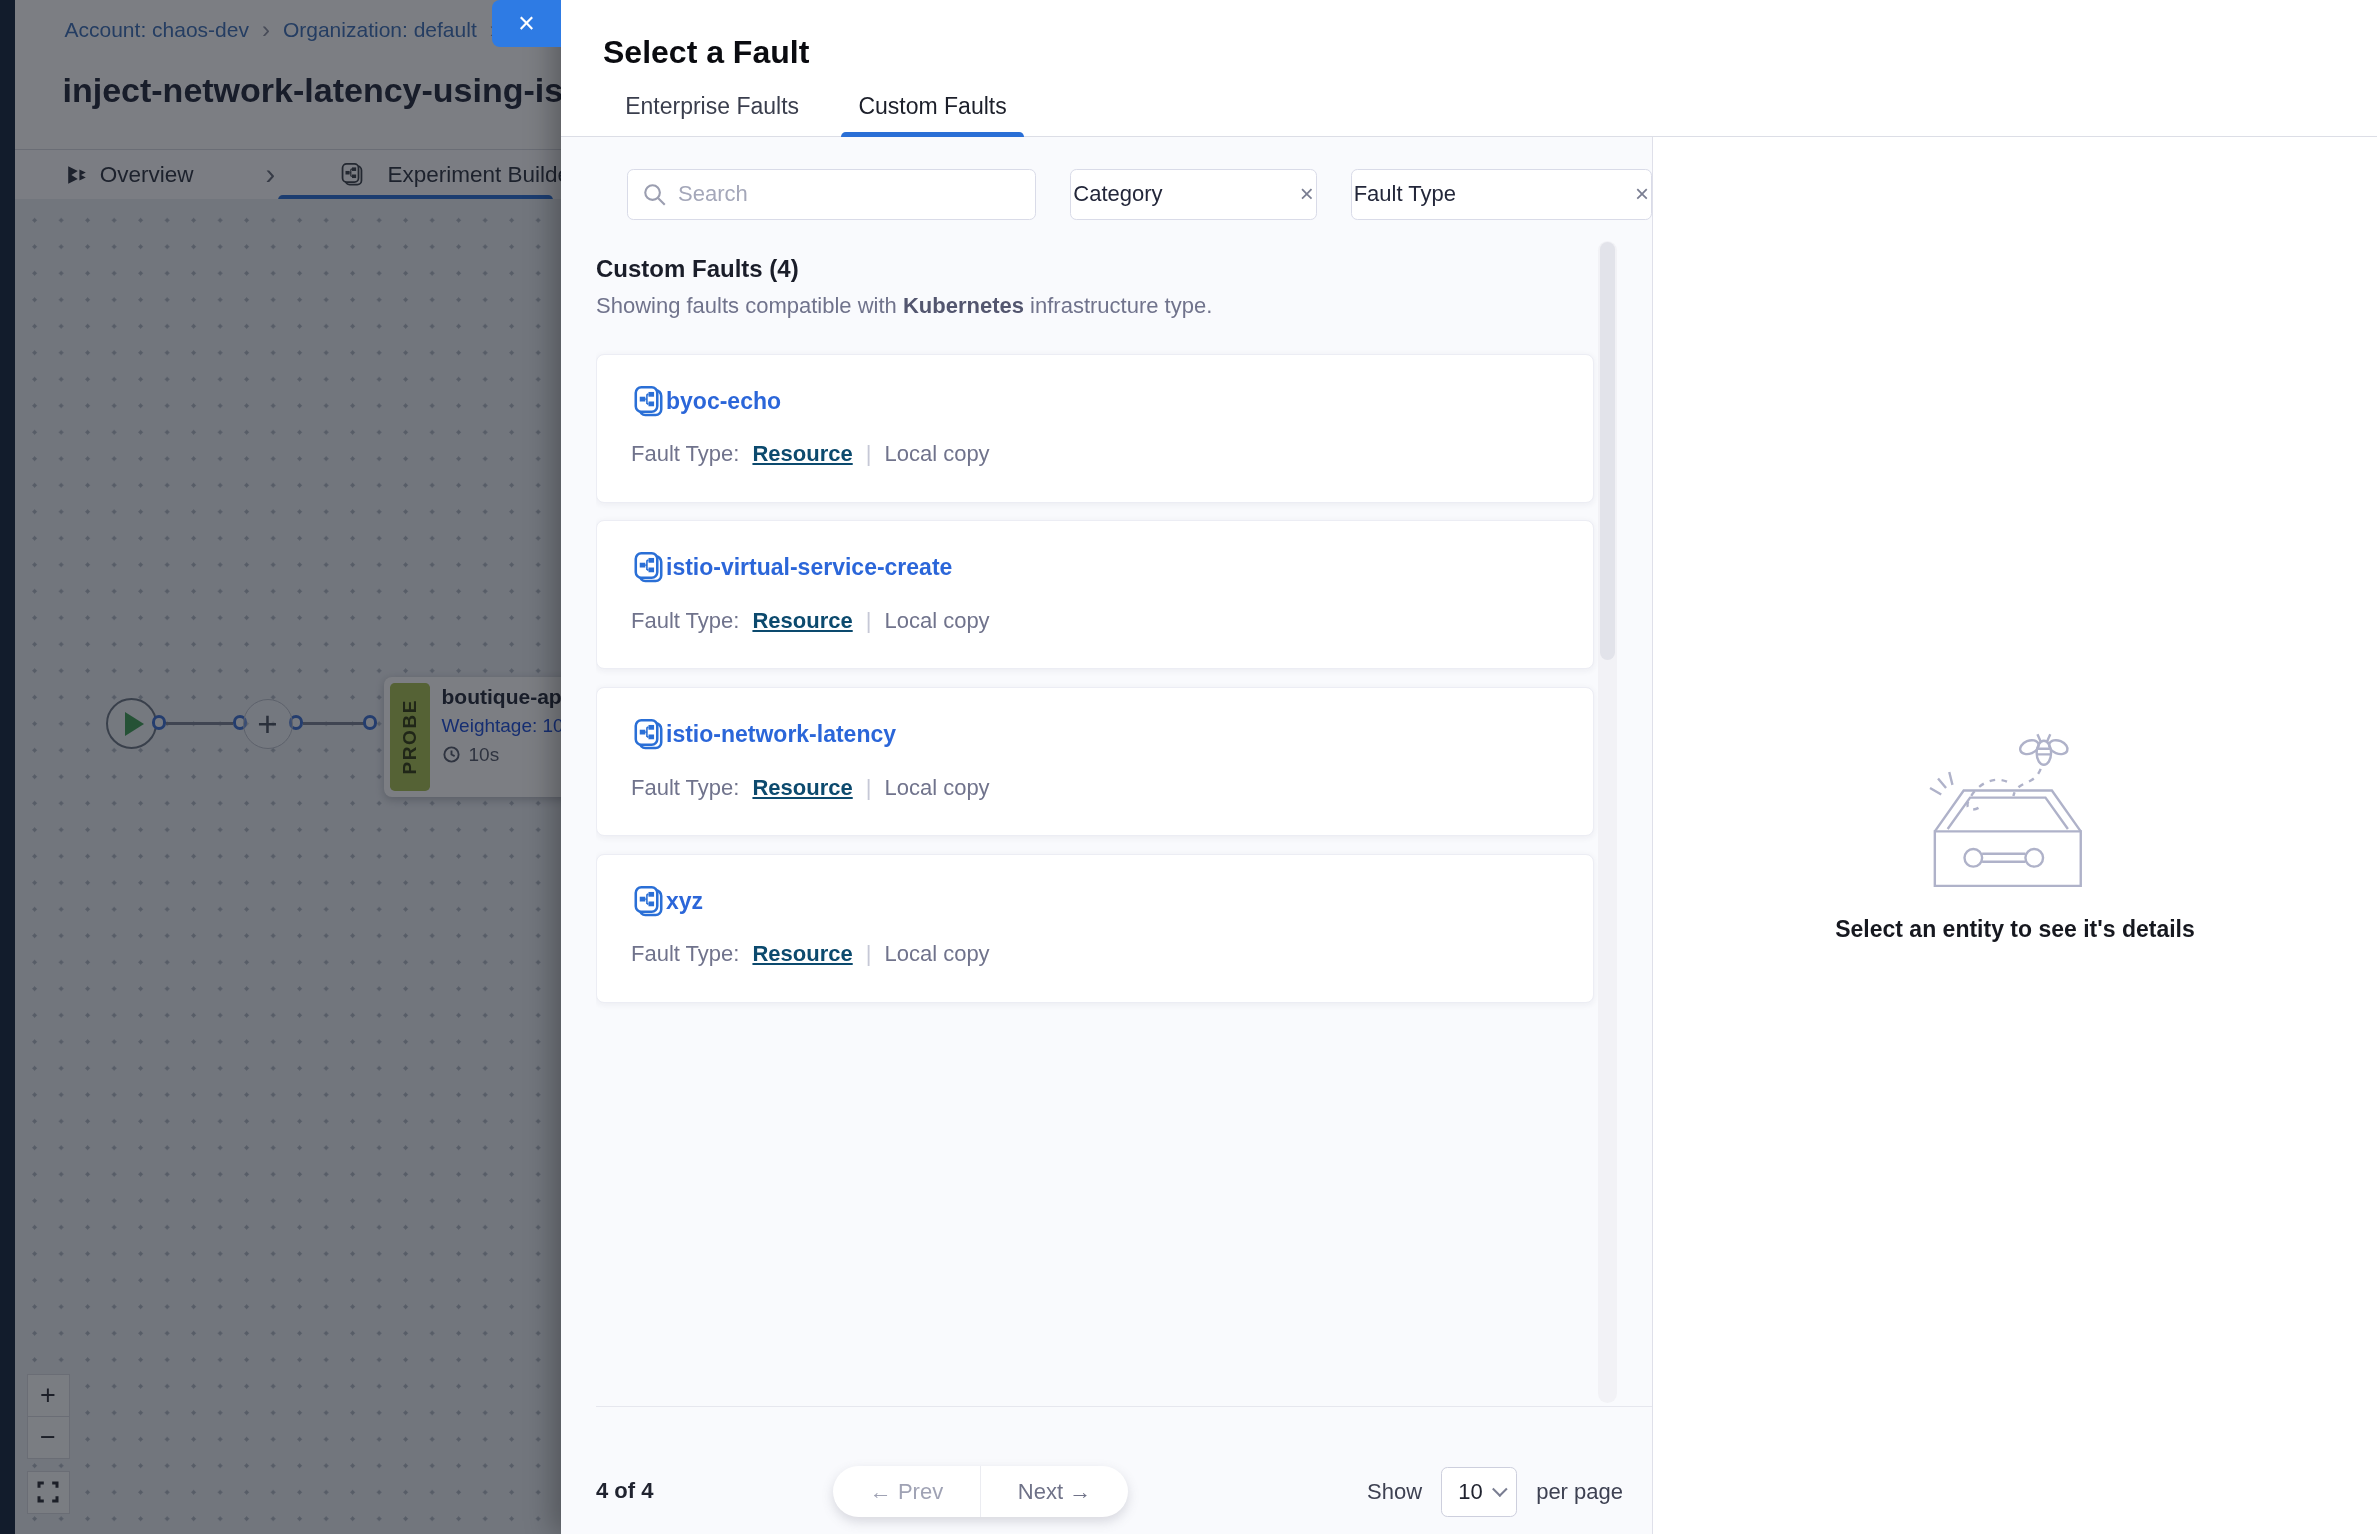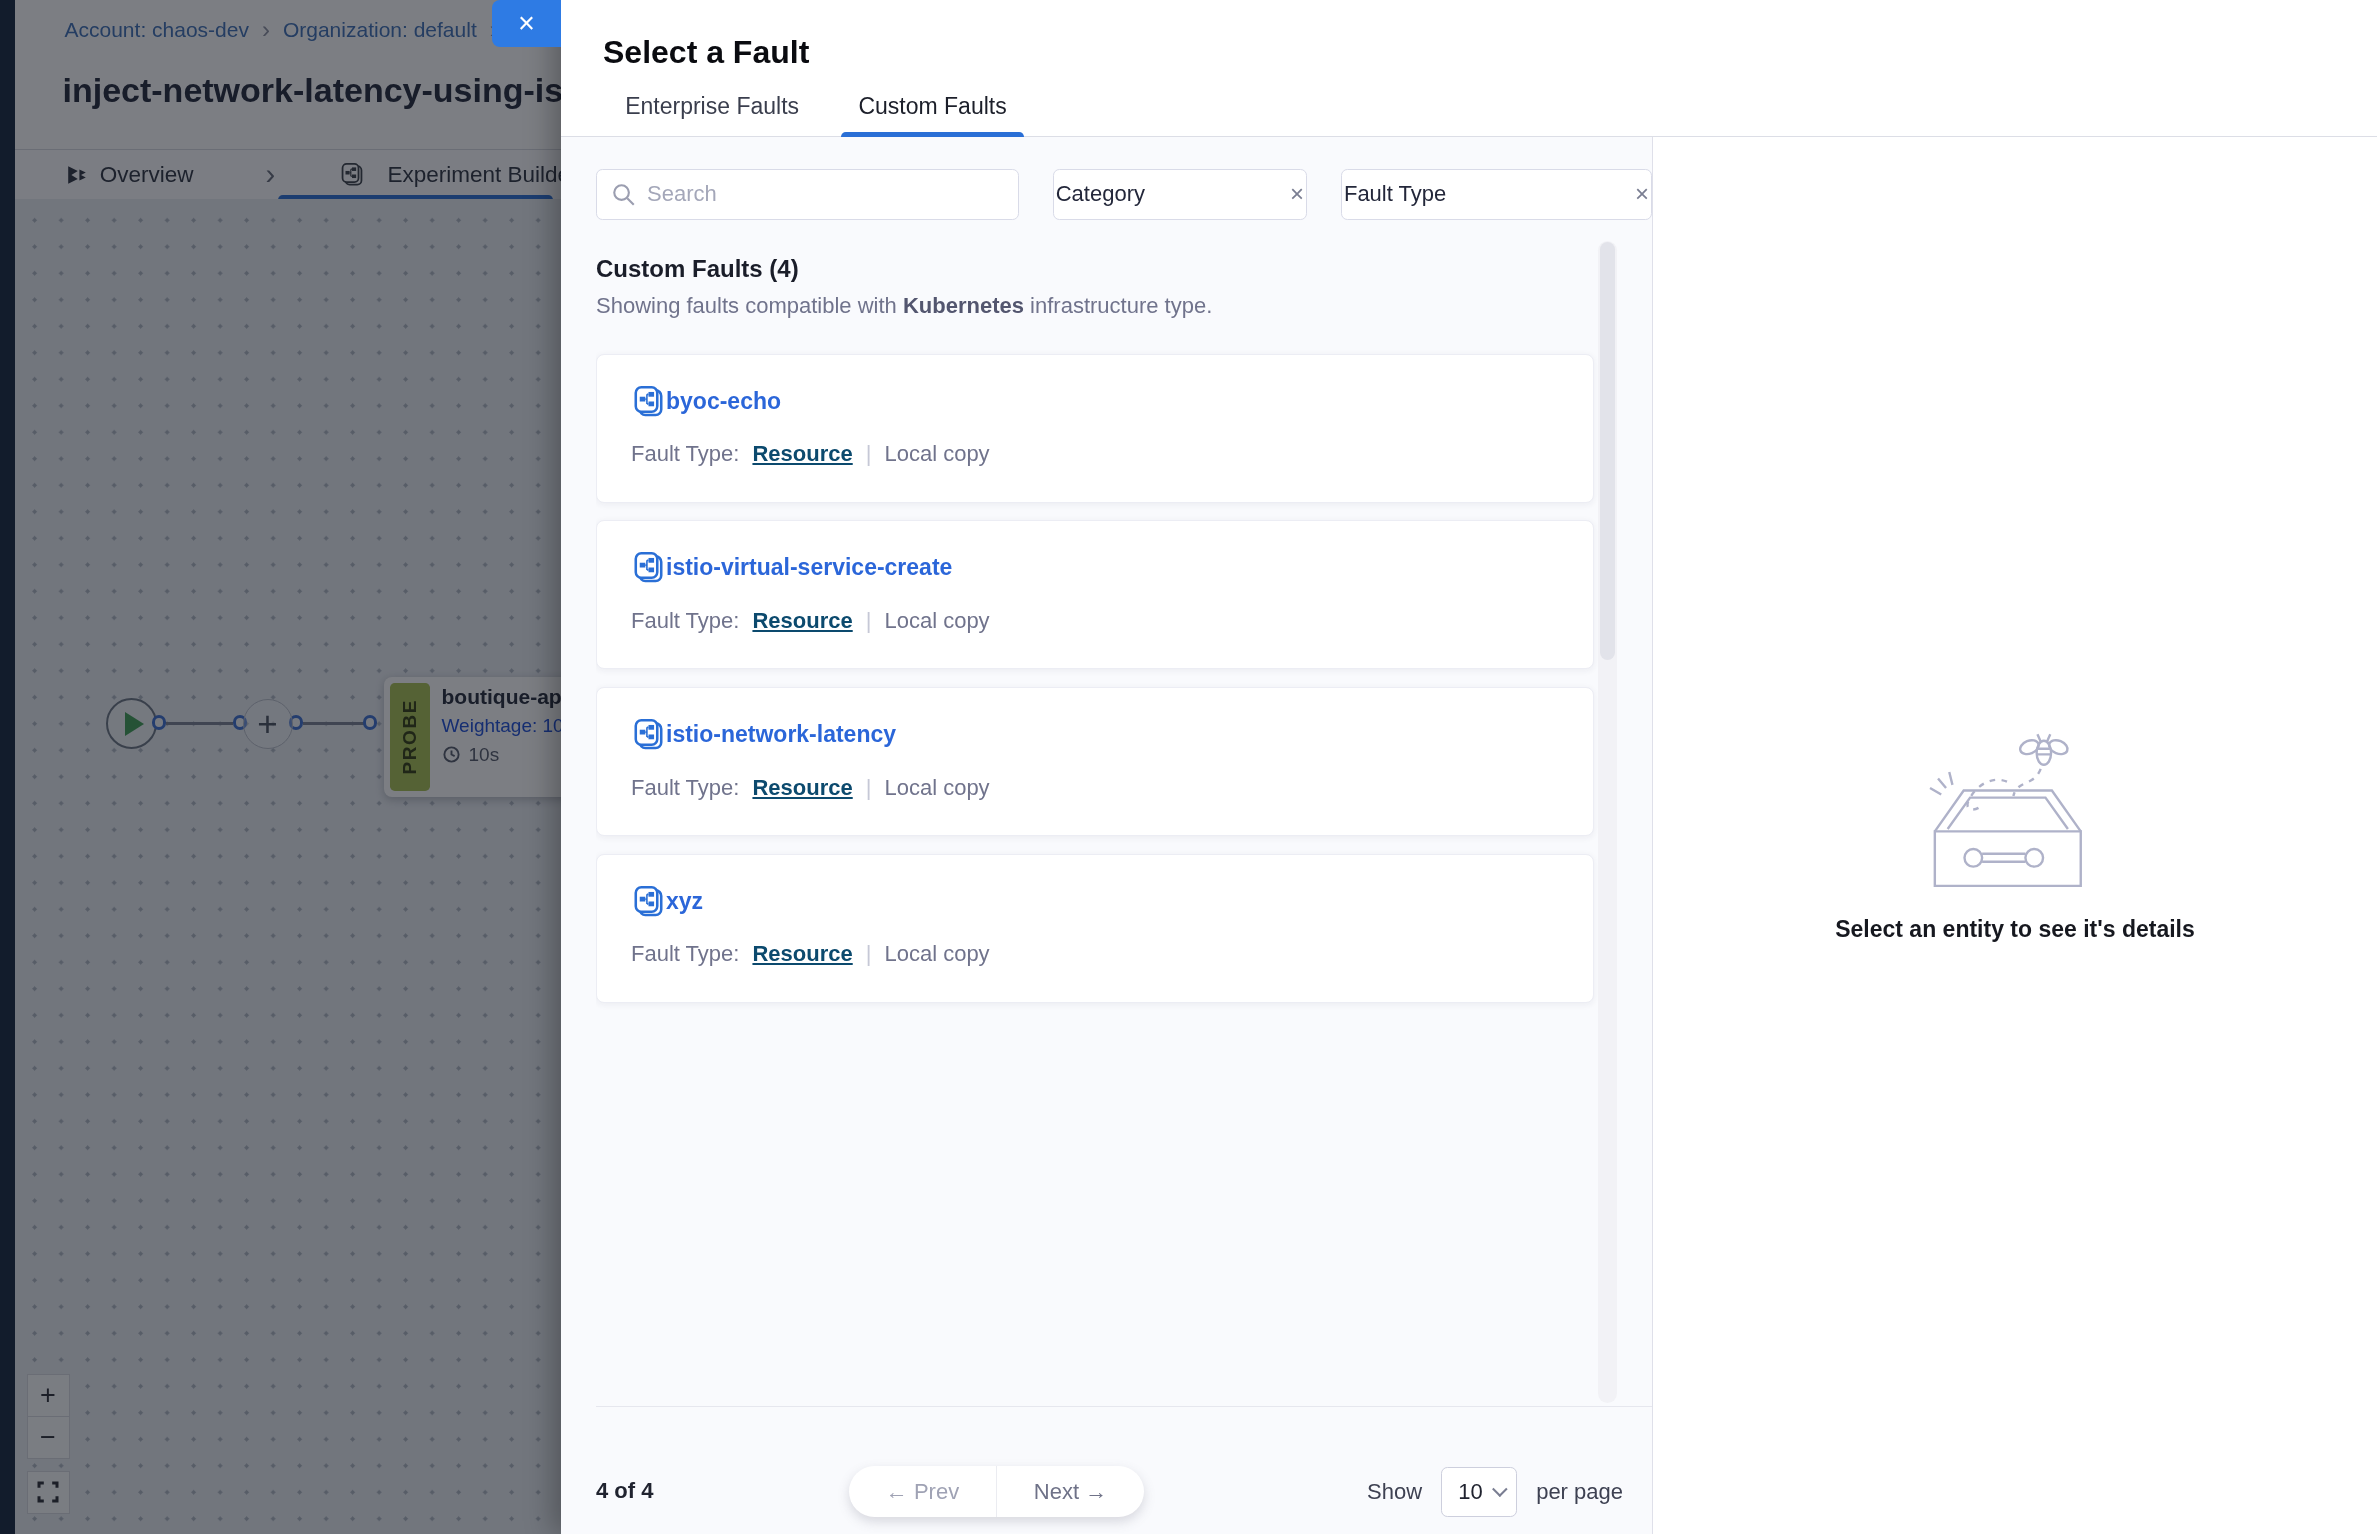--- a/index.html
+++ b/index.html
@@ -48,21 +48,21 @@
   .modal-header { padding:34px 0 0 42px; }
   .modal-title { font-size:32px; font-weight:700; color:#0A0B10; }
   .modal-tabs { display:flex; gap:53px; padding-left:61px; border-bottom:1.6px solid #DCDEE6; margin-top:17.7px; height:48px; align-items:flex-end; }
   .modal-tab { font-size:23px; color:#3A3E4D; padding:0 3.2px 16px 3.2px; position:relative; cursor:pointer; }
   .modal-tab.active { color:#1C1F2A; }
   .modal-tab.active .tab-underline { position:absolute; left:-14.5px; right:-14.5px; bottom:-1.6px; height:5.6px; background:#2A6FD6; border-radius:4.8px 4.8px 0 0; }
 
   .modal-body { flex:1; display:flex; min-height:0; }
   .list-panel { width:1092px; background:#F9FAFD; display:flex; flex-direction:column; border-right:1.6px solid #DFE0EA; min-height:0; }
   .filters-row { display:flex; gap:34px; padding:32px 0 17.7px 35px; flex:none; }
-  .search-box { position:relative; width:424px; height:51px; }
+  .search-box { position:relative; width:424px; height:51px;margin-left:31px; }
   .search-box input { width:100%; height:100%; border:0.8px solid #D9DBE8; border-radius:6.4px; background:#fff; font-size:22px; font-family:"Liberation Sans",sans-serif; color:#24273A; padding:0 16px 0 50px; outline:none; }
   .search-box input::placeholder { color:#A4A7B9; }
   .search-icon { position:absolute; left:14.5px; top:13px; }
   .filter-chip { height:51px; background:#fff; border:0.8px solid #D9DBE8; border-radius:6.4px; display:flex; align-items:center; justify-content:space-between; padding:0 2px; cursor:pointer; }
   .filter-chip.category { width:255px; }
   .filter-chip.fault-type { width:312px;text-align:center; }
   .chip-label { font-size:22px; font-weight:500; color:#23273A; }
   .chip-clear { font-size:24px; color:#7A7E92; cursor:pointer; line-height:1; }
 
   .scroll-area { flex:1; margin-left:35px; position:relative; border-bottom:1.6px solid #E6E7EE; overflow:hidden; padding-top:17.7px; min-height:0; }
@@ -74,21 +74,21 @@
   .fault-title-row { display:flex; align-items:center; }
   .fault-name { font-size:23px; font-weight:700; color:#2B66D9; cursor:pointer; }
   .fault-meta { margin-top:22.5px; font-size:22px; color:#70738C; display:flex; align-items:center; gap:13px; }
   .fault-type-value { color:#0c4a6e; font-weight:600;text-decoration:underline; }
   .meta-sep { color:#C6C8D6; }
   .scrollbar-track { position:absolute; top:3.2px; bottom:3.2px; right:35px; width:19px; background:#F2F2F6; border-radius:9.6px; }
   .scrollbar-thumb { position:absolute; top:1.6px; left:1.6px; right:1.6px; height:418px; background:#E2E3EA; border-radius:8px; }
 
   .pagination-row { flex:none; height:127px; position:relative; }
   .page-count { position:absolute; left:35px; top:71px; font-size:22px; font-weight:700; color:#20232F; }
-  .pager-pill { position:absolute; left:288px; top:59px; width:295px; height:51px; background:#fff; border-radius:32px; box-shadow:0 4.8px 11.2px rgba(96,97,112,0.22); display:flex; overflow:hidden; }
+  .pager-pill { position:absolute; left:272px; top:59px; width:295px; height:51px; background:#fff; border-radius:32px; box-shadow:0 4.8px 11.2px rgba(96,97,112,0.22); display:flex; overflow:hidden; }
   .pager-btn { flex:1; display:flex; align-items:center; justify-content:center; font-size:22px; background:none; border:none; cursor:pointer; font-family:"Liberation Sans",sans-serif; }
   .pager-btn.prev { color:#9FA2B4; border-right:0.8px solid #EBECF1; }
   .pager-btn.next { color:#6F7288; }
   .page-size-group { position:absolute; right:29px; top:59px; height:51px; display:flex; align-items:center; gap:19px; }
   .show-label, .per-page-label { font-size:22px; color:#3E4152; }
   .page-size-select { width:76px; height:50px; background:#fff; border:0.8px solid #CDCFDD; border-radius:6.4px; display:flex; align-items:center; justify-content:space-between; padding:0 13px 0 16px; cursor:pointer; }
   .page-size-value { font-size:22px; color:#20232F; }
   .select-chevron { width:11.2px; height:11.2px; border-right:2.4px solid #7A7E92; border-bottom:2.4px solid #7A7E92; transform:rotate(45deg) translateY(-3.2px); }
 
   .detail-panel { flex:1; background:#fff; display:flex; flex-direction:column; align-items:center; justify-content:center; }

